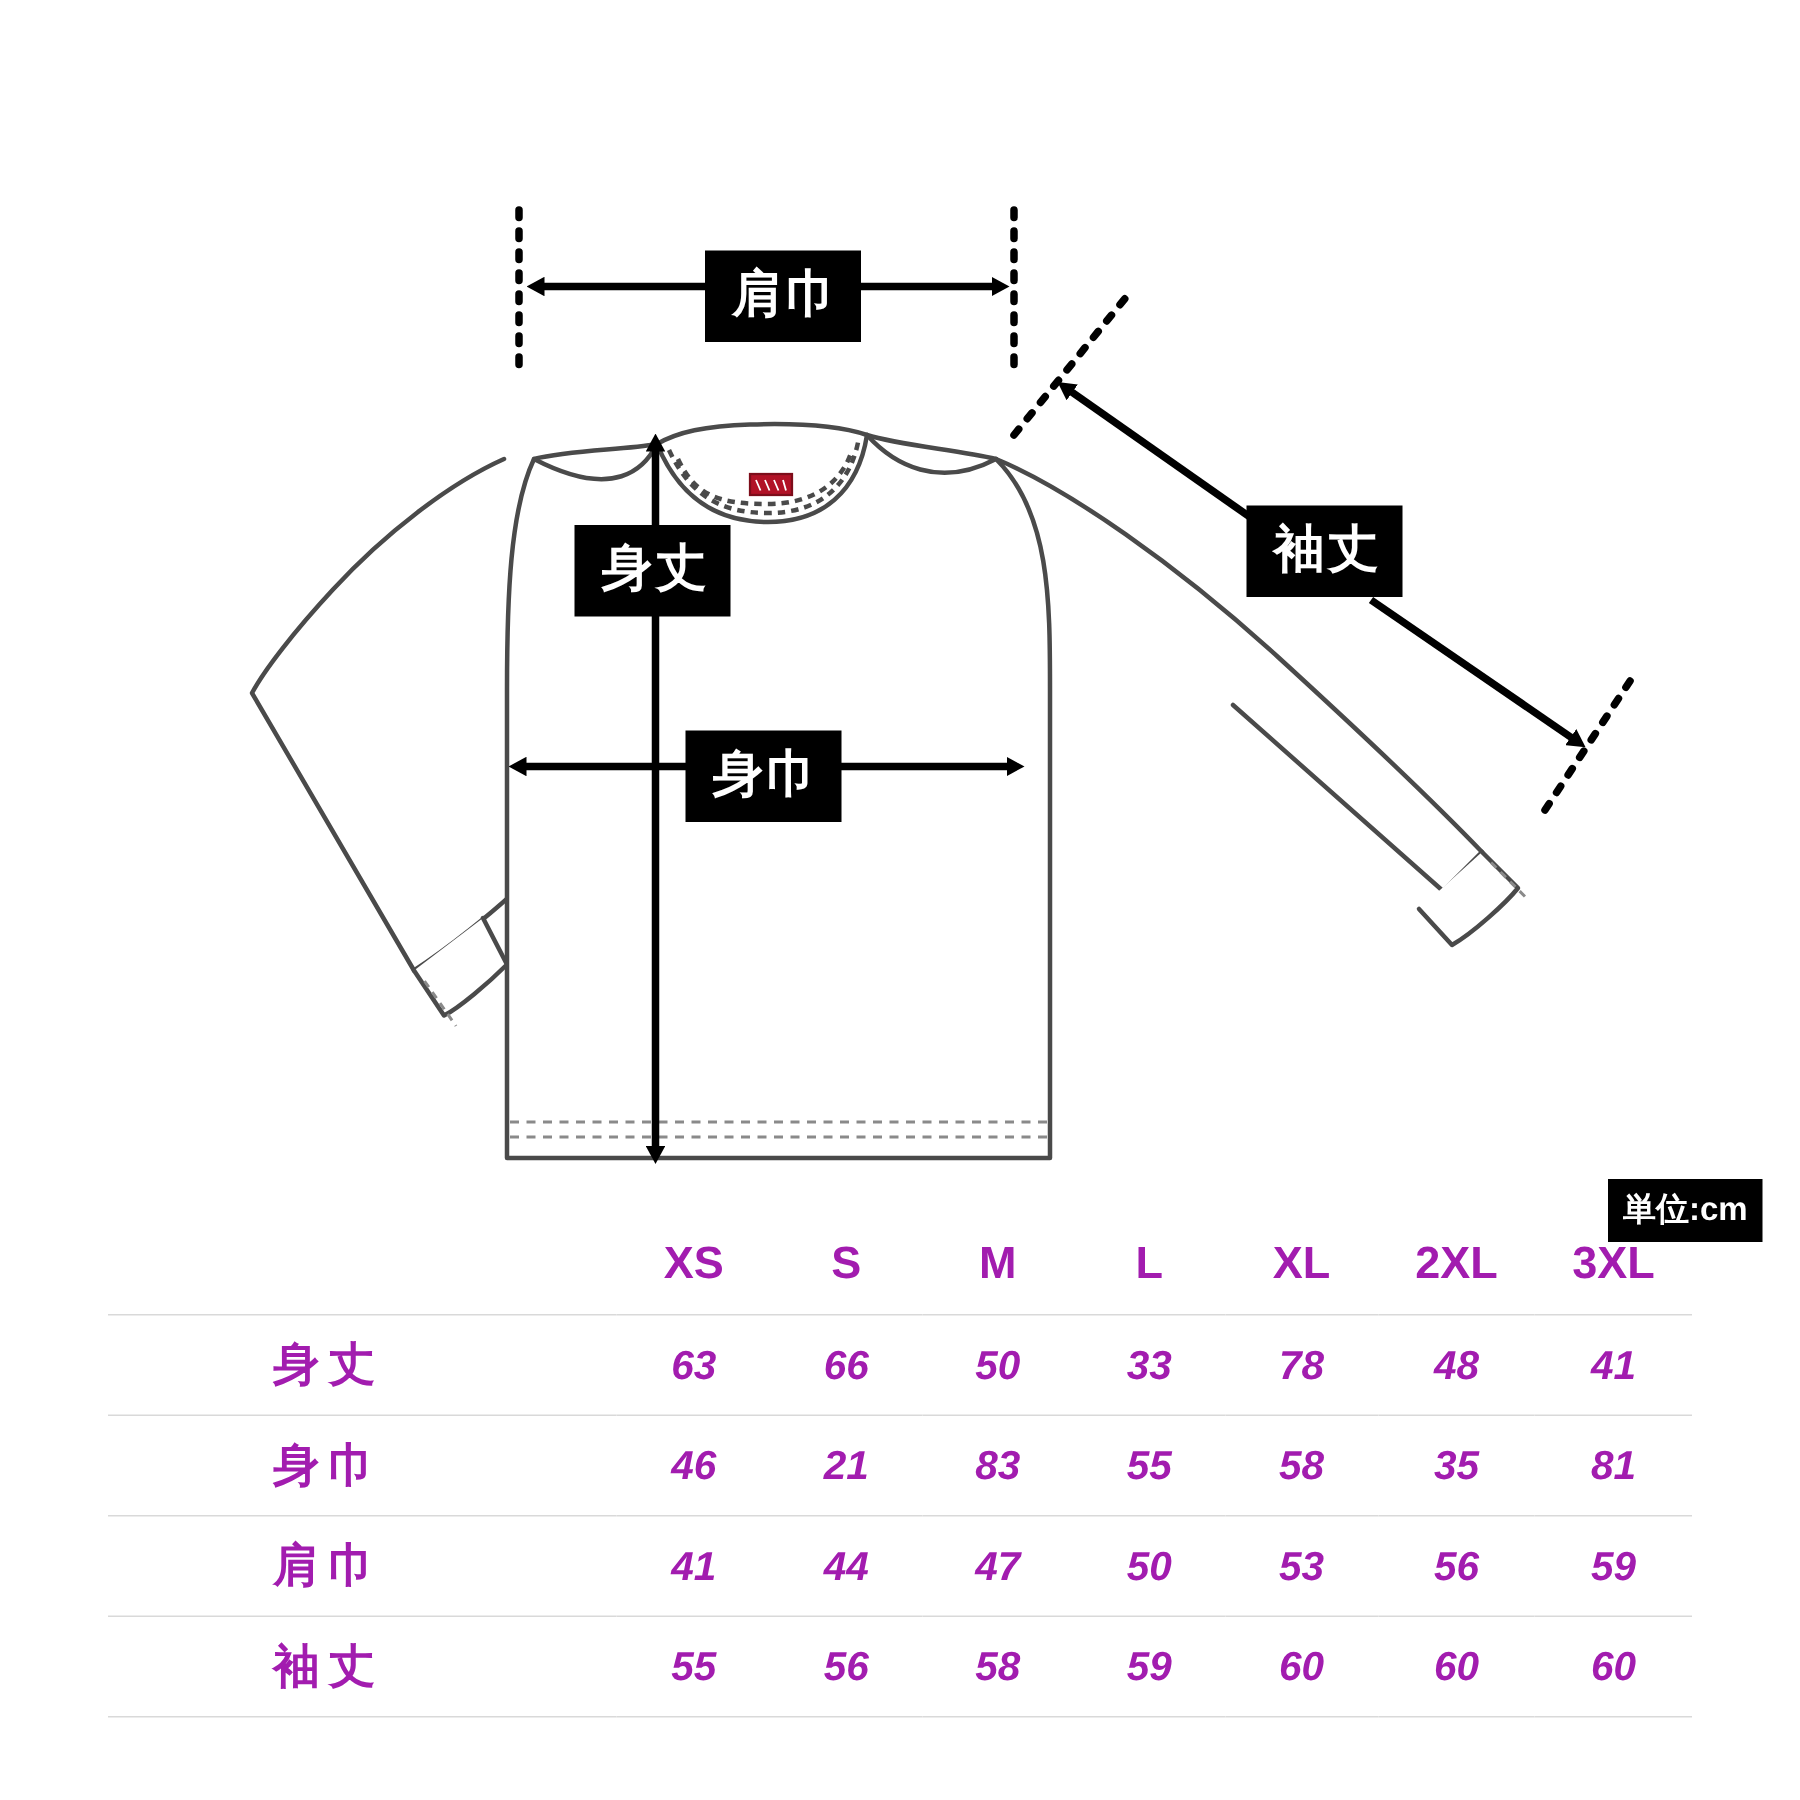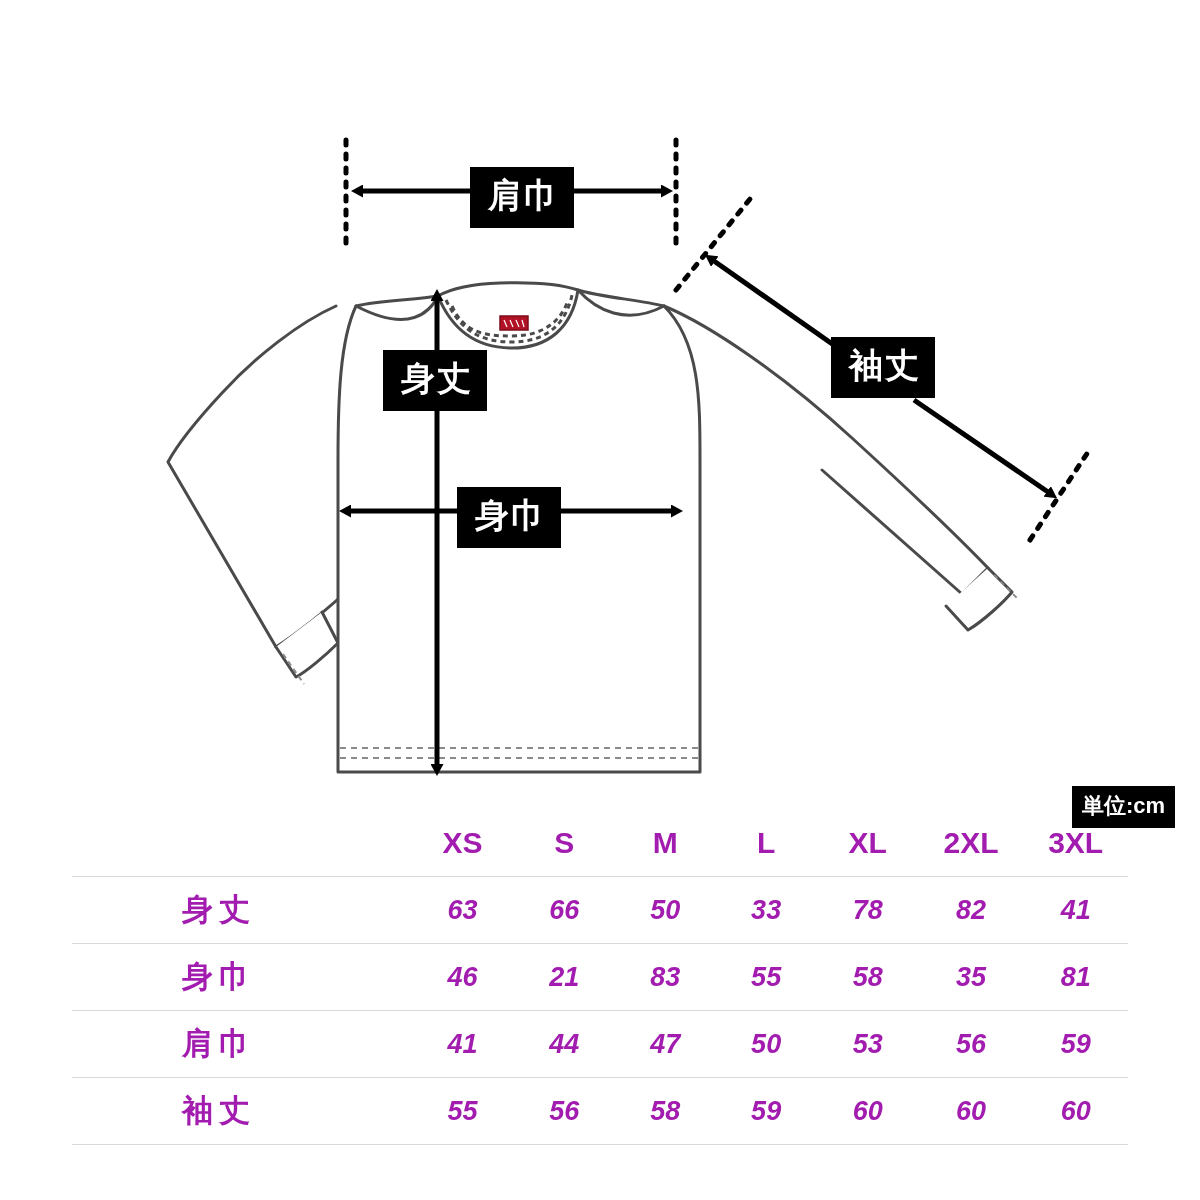--- a/index.html
+++ b/index.html
@@ -215,21 +215,21 @@
     </tr>
   </thead>
   <tbody>
     <tr>
       <th class="rowhead">身丈</th>
       <td>63</td>
       <td>66</td>
       <td>50</td>
       <td>33</td>
       <td>78</td>
-      <td>82</td>
+      <td>48</td>
       <td>41</td>
     </tr>
     <tr>
       <th class="rowhead">身巾</th>
       <td>46</td>
       <td>21</td>
       <td>83</td>
       <td>55</td>
       <td>58</td>
       <td>35</td>

